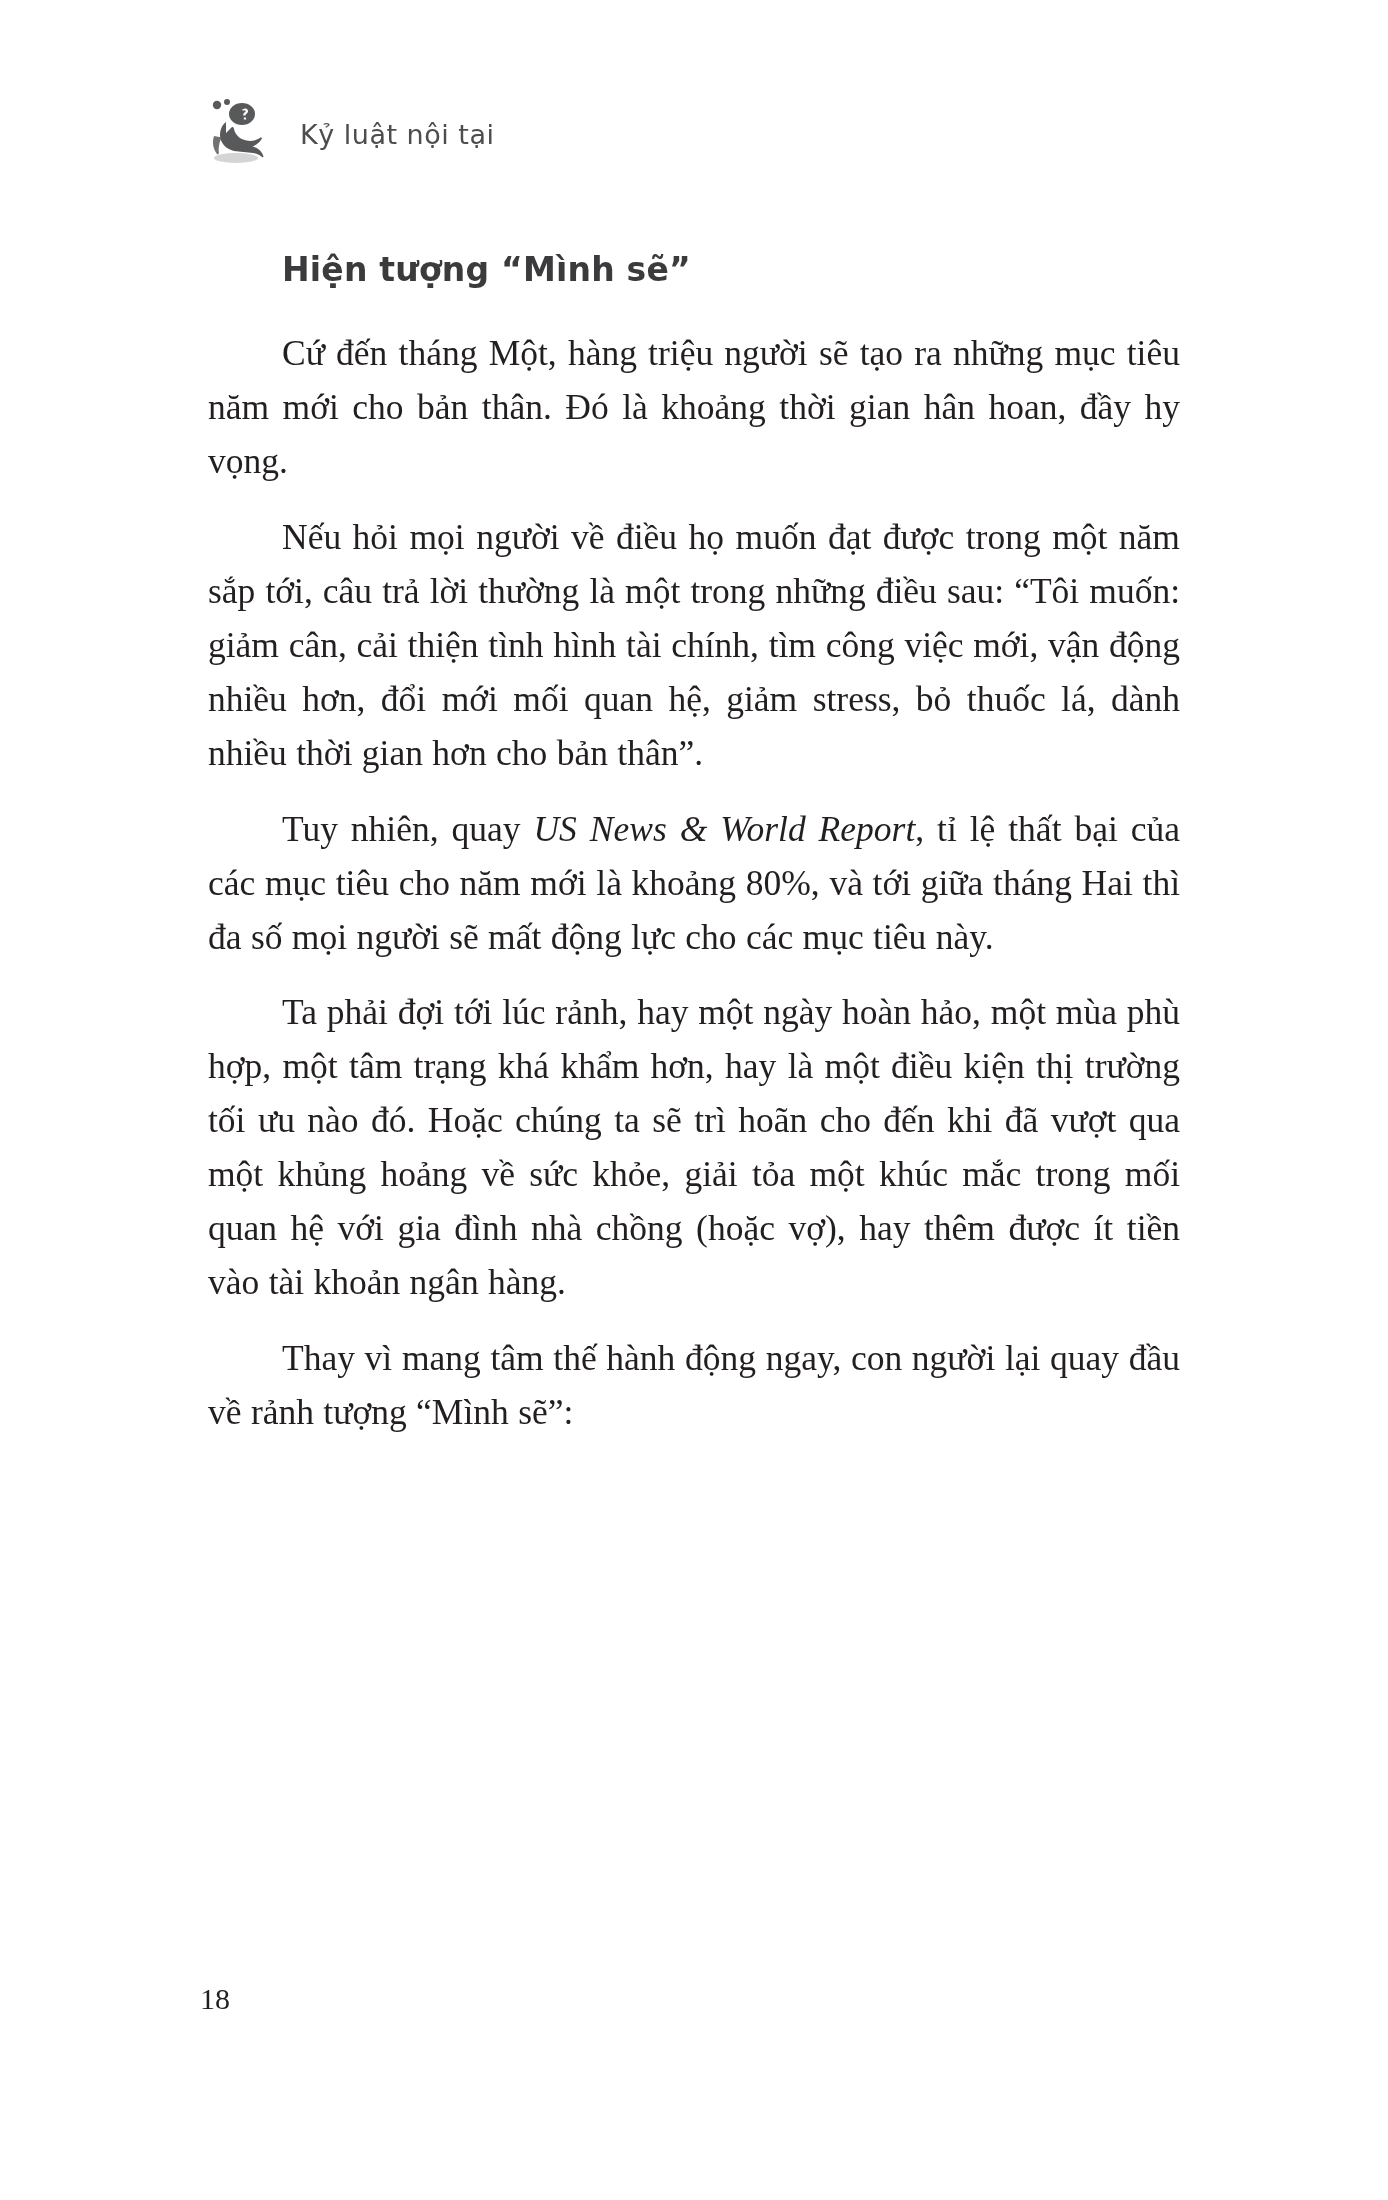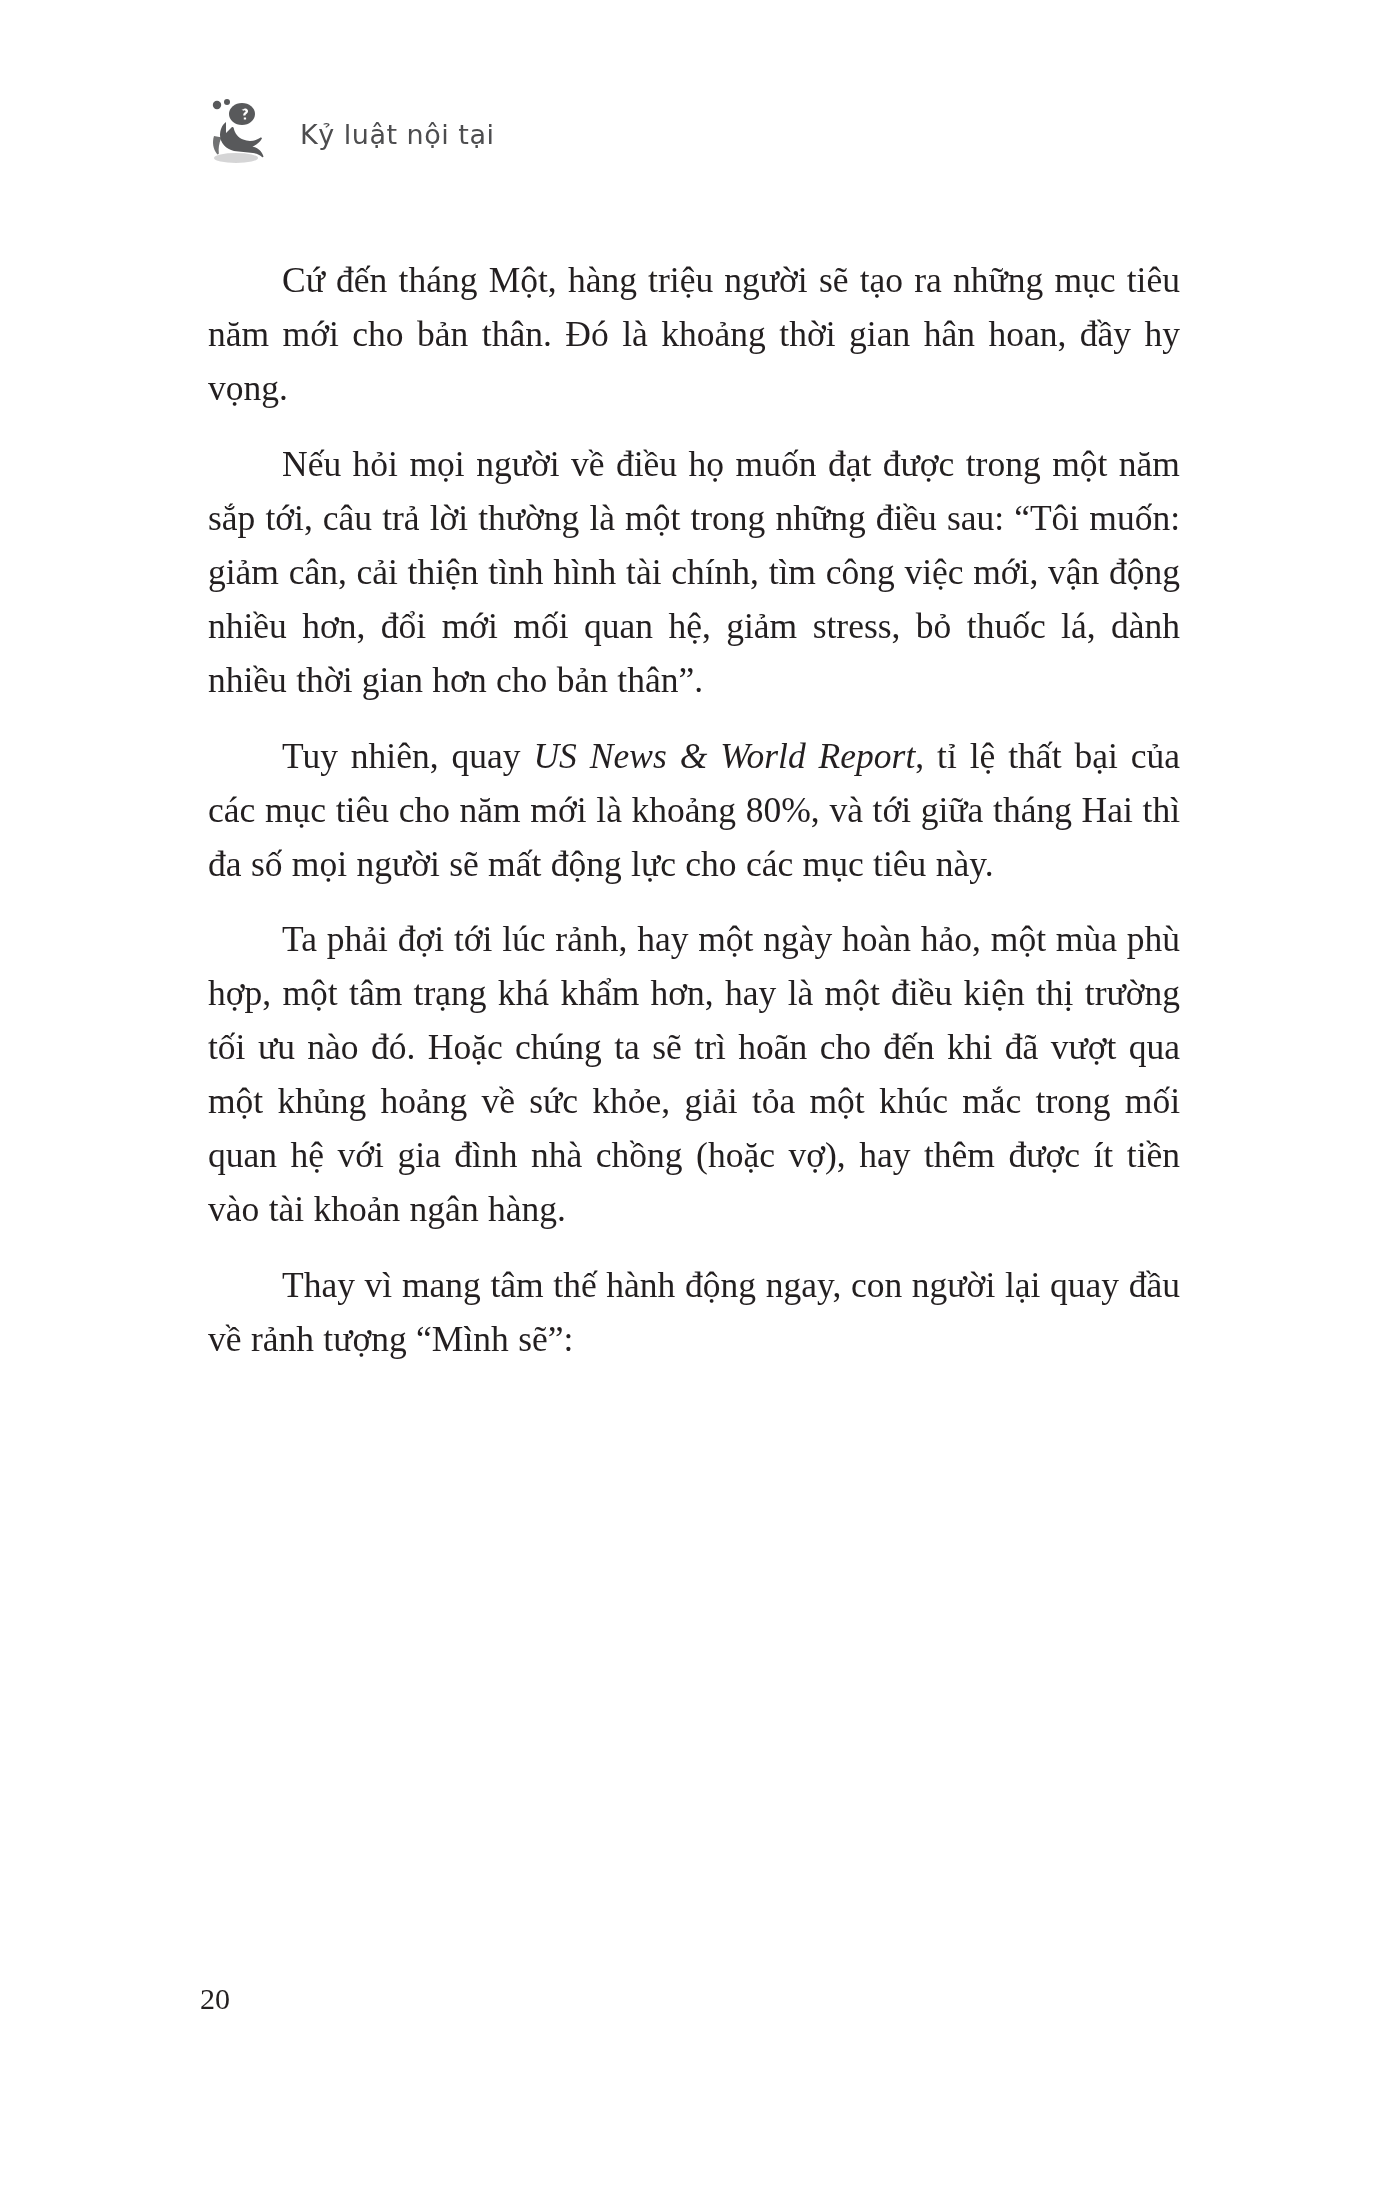--- a/index.html
+++ b/index.html
@@ -107,24 +107,25 @@
           <path d="M18 40c-2 6-1 13 3 18 .6.8 1.9.3 1.8-.7-.5-5 .2-10 2.2-14.6.4-1-.6-2-1.6-1.6L18 40z" opacity=".85"></path>
           <ellipse cx="40" cy="62" rx="22" ry="5" opacity=".25"></ellipse>
           <path d="M47 13.5c1.2-1.4 3.6-1.2 4.6.3.9 1.4.4 3-1 3.9-.8.5-1.2 1-1.2 1.8h-2.2c0-1.5.6-2.5 1.7-3.2.7-.4.9-1 .5-1.6-.5-.7-1.6-.7-2.1.1l-1.8-1.3zM47.8 21.4h2.3v2.2h-2.3z" fill="#ffffff"></path>
         </g>
       </svg>
     </span>
     <span class="header-title">Kỷ luật nội tại</span>
   </div>
 
   <div class="content">
+    <h1 class="section-title">Hiện tượng “Mình sẽ”</h1>
     <div id="paragraphs">
         <p class="para"><span>Cứ đến tháng Một, hàng triệu người sẽ tạo ra những mục tiêu năm mới cho bản thân. Đó là khoảng thời gian hân hoan, đầy hy vọng.</span></p>
         <p class="para"><span>Nếu hỏi mọi người về điều họ muốn đạt được trong một năm sắp tới, câu trả lời thường là một trong những điều sau: “Tôi muốn: giảm cân, cải thiện tình hình tài chính, tìm công việc mới, vận động nhiều hơn, đổi mới mối quan hệ, giảm stress, bỏ thuốc lá, dành nhiều thời gian hơn cho bản thân”.</span></p>
         <p class="para"><span>Tuy nhiên, quay </span><em>US News &amp; World Report</em><span>, tỉ lệ thất bại của các mục tiêu cho năm mới là khoảng 80%, và tới giữa tháng Hai thì đa số mọi người sẽ mất động lực cho các mục tiêu này.</span></p>
         <p class="para"><span>Ta phải đợi tới lúc rảnh, hay một ngày hoàn hảo, một mùa phù hợp, một tâm trạng khá khẩm hơn, hay là một điều kiện thị trường tối ưu nào đó. Hoặc chúng ta sẽ trì hoãn cho đến khi đã vượt qua một khủng hoảng về sức khỏe, giải tỏa một khúc mắc trong mối quan hệ với gia đình nhà chồng (hoặc vợ), hay thêm được ít tiền vào tài khoản ngân hàng.</span></p>
         <p class="para"><span>Thay vì mang tâm thế hành động ngay, con người lại quay đầu về rảnh tượng “Mình sẽ”:</span></p>
       </div>
   </div>
 
-  <div class="folio">20</div>
+  <div class="folio">18</div>
 
 </div>
 
 </body></html>

